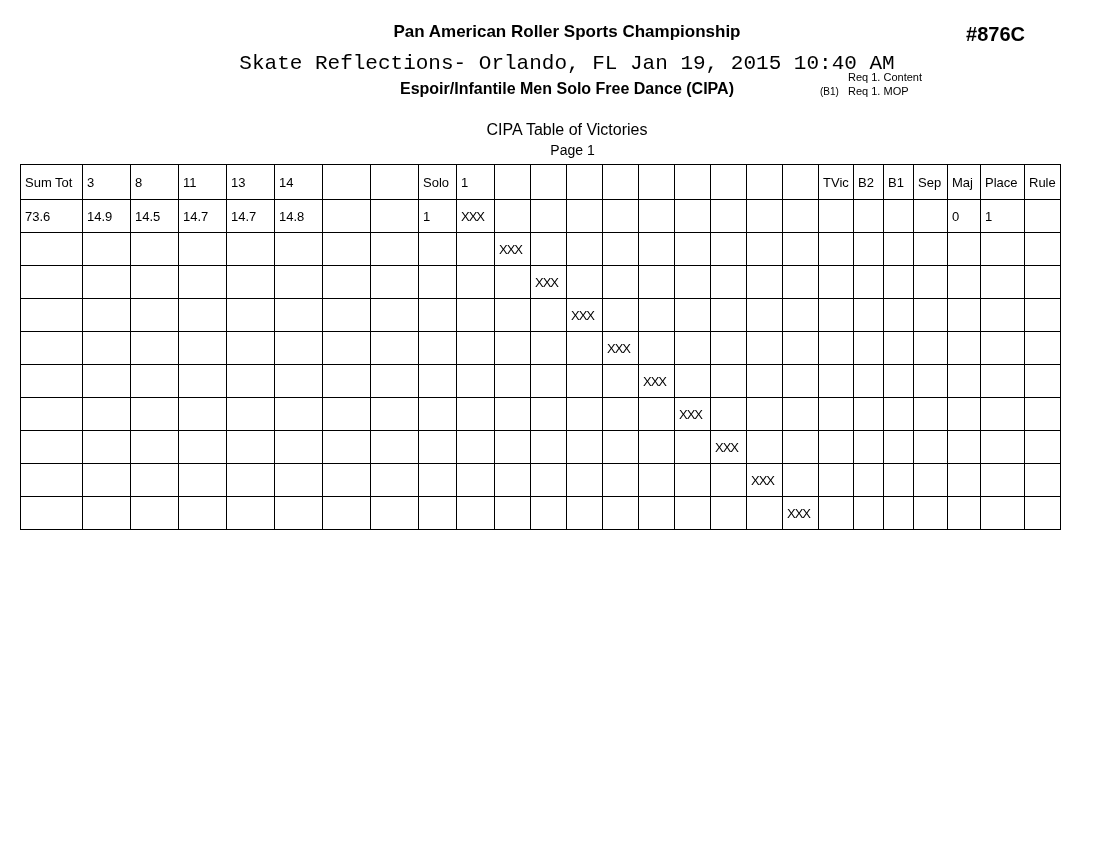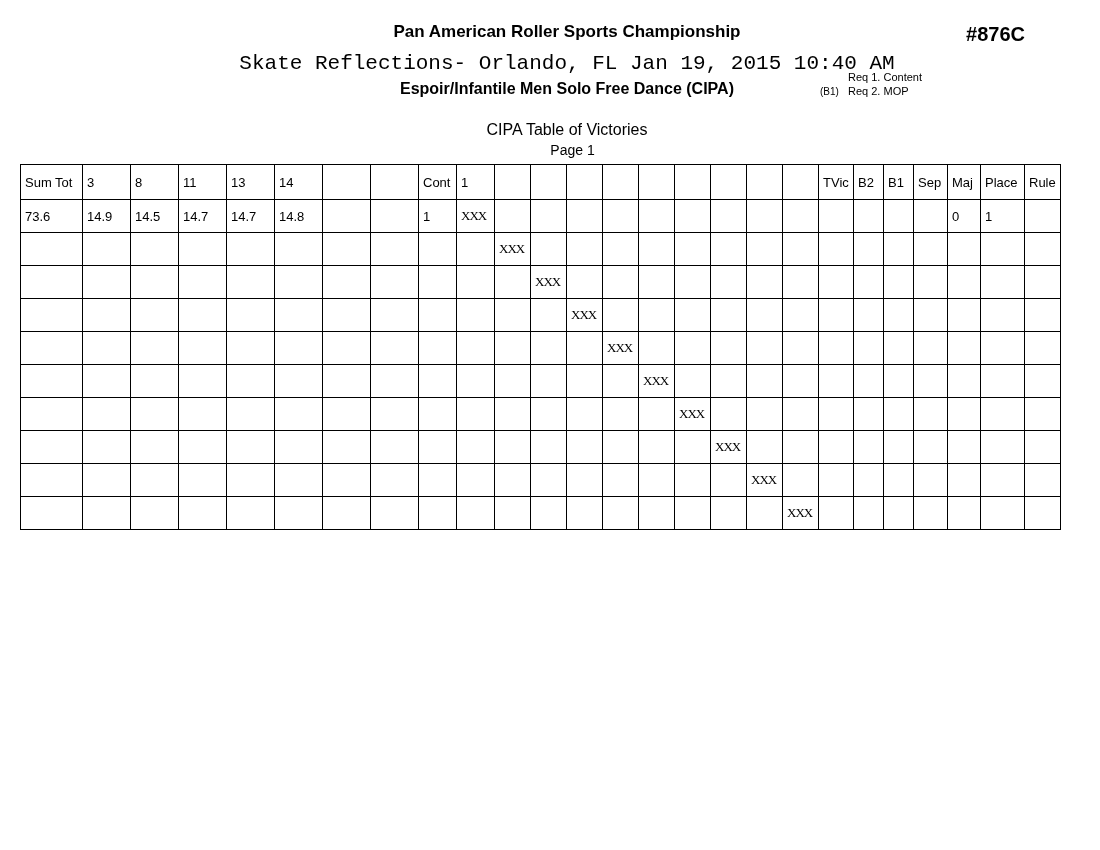--- a/index.html
+++ b/index.html
@@ -120,21 +120,21 @@
   }
   table.grid th {
     height: 34px;
   }
   td.place-val {
     font-weight: bold;
   }
   .xxx {
     font-size: 13px;
     letter-spacing: -1px;
-    font-family: Liberation Serif, serif;
+    font-family: Liberation Sans, sans-serif;
   }
   
   .printed {
     position: absolute;
     left: 0;
     top: 542px;
     width: 1100px;
     text-align: center;
     font-size: 11px;
   }
@@ -151,21 +151,21 @@
       <div class="line-event">Espoir/Infantile Men Solo Free Dance (CIPA)</div>
       <div class="line-subtitle">CIPA Table of Victories</div>
       <div class="line-page">Page 1</div>
     </div>
     <div class="entry-number">#876C</div>
     <div class="req-block">
       <span class="req-line">
         <span class="req-spacer"></span><span>Req 1.  Content</span>
       </span>
       <span class="req-line">
-        <span class="req-b1">(B1)</span><span>Req 2.  MOP</span>
+        <span class="req-b1">(B1)</span><span>Req 1.  MOP</span>
       </span>
     </div>
   </div>
 
   <div class="grid-wrap">
     <table class="grid">
       <colgroup id="grid-colgroup">
           <col style="width: 62px;">
           <col style="width: 48px;">
           <col style="width: 48px;">
@@ -196,21 +196,21 @@
       <thead>
         <tr id="grid-header-row">
             <th>Sum Tot</th>
             <th>3</th>
             <th>8</th>
             <th>11</th>
             <th>13</th>
             <th>14</th>
             <th></th>
             <th></th>
-            <th>Cont</th>
+            <th>Solo</th>
             <th>1</th>
             <th></th>
             <th></th>
             <th></th>
             <th></th>
             <th></th>
             <th></th>
             <th></th>
             <th></th>
             <th></th>

